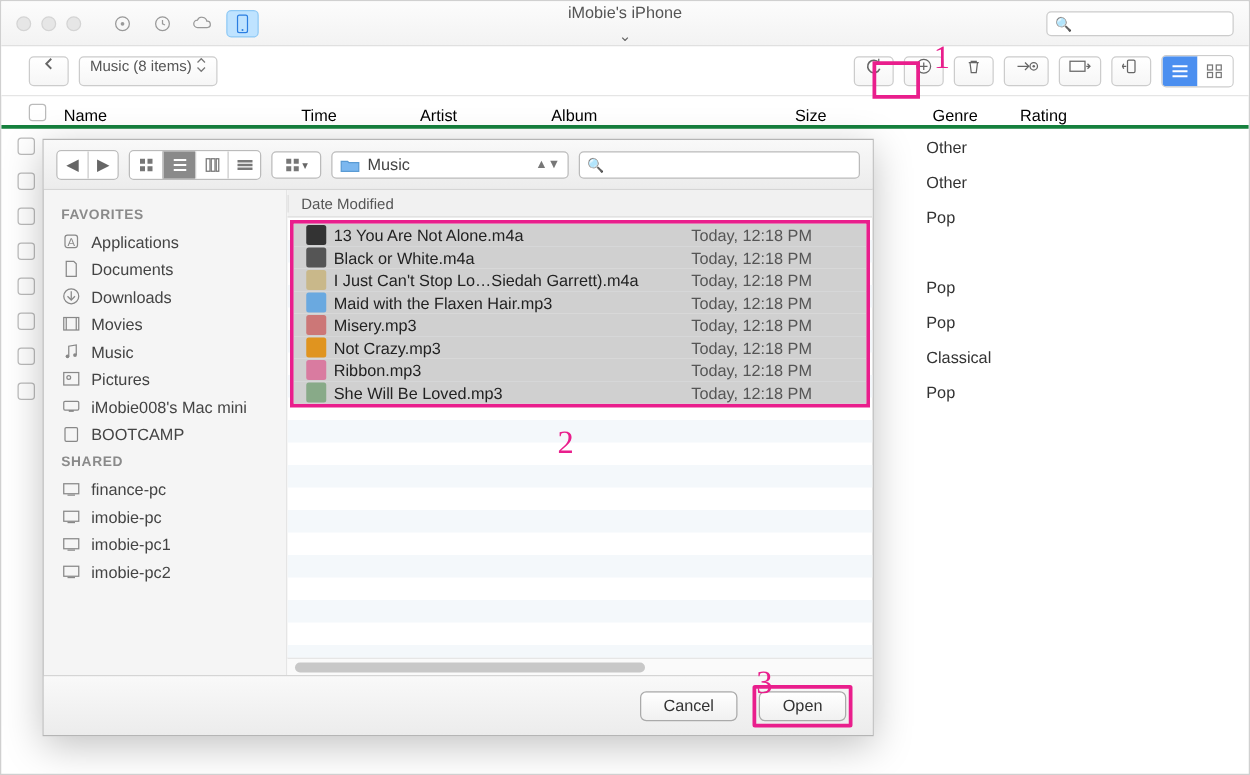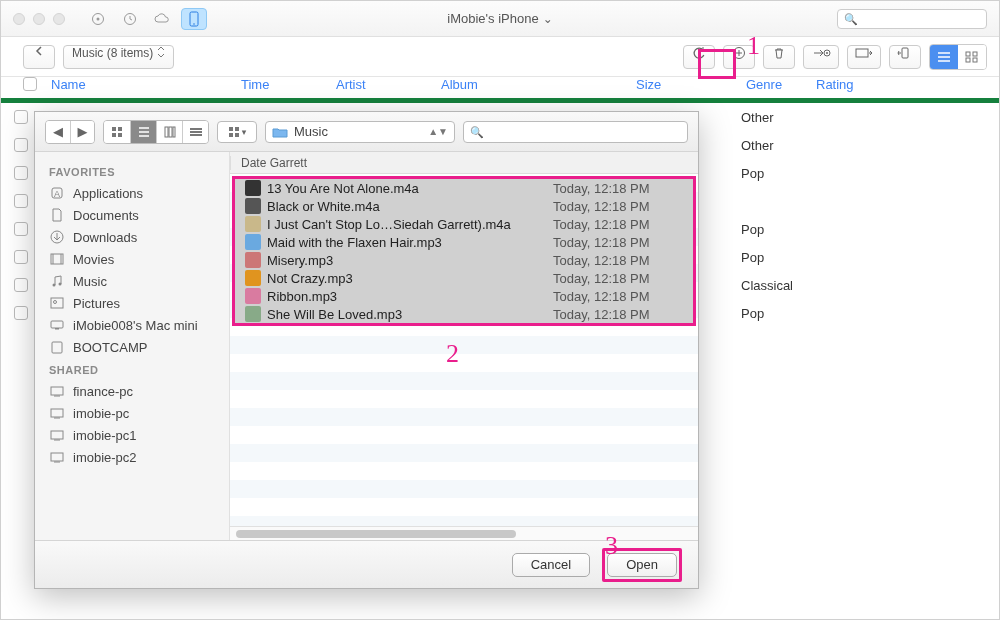--- a/index.html
+++ b/index.html
@@ -5,34 +5,34 @@
 * { box-sizing: border-box; margin: 0; padding: 0; font-family: -apple-system, "Helvetica Neue", Arial, sans-serif; }
 body { width: 1000px; height: 620px; background: #fff; font-size: 13px; color: #333; overflow: hidden; position: relative; border: 1px solid #d0d0d0; }
 
 
 .titlebar { height: 36px; background: linear-gradient(#fcfcfc,#f3f3f3); border-bottom: 1px solid #e0e0e0; display: flex; align-items: center; padding: 0 12px; position: relative; }
 .traffic { display: flex; gap: 8px; }
 .tdot { width: 12px; height: 12px; border-radius: 50%; background: #e6e6e6; border: 1px solid #d4d4d4; }
 .title-icons { display: flex; gap: 6px; margin-left: 20px; }
 .ticon { width: 26px; height: 22px; display:flex; align-items:center; justify-content:center; color:#888; border-radius:4px; }
 .ticon.active { background:#bfe3ff; color:#2a7de1; border:1px solid #8fc9f5; }
-.wintitle { position:absolute; left:50%; transform:translateX(-50%); color:#555; display:flex; align-items:center; gap:4px; }
+.wintitle { position:absolute; left:50%; transform:translateX(-50%); color:#555; display:flex; align-items:center; gap:4px;flex-direction:column; }
 .search-top { margin-left:auto; width:150px; height:20px; border:1px solid #ccc; border-radius:4px; background:#fff; display:flex; align-items:center; padding:0 6px; color:#aaa; }
 
 
 .toolbar { height: 40px; display:flex; align-items:center; padding:0 12px 0 22px; border-bottom:1px solid #e5e5e5; gap:8px; background:#fff; }
 .tbtn { height:24px; border:1px solid #ccc; border-radius:4px; background:linear-gradient(#fff,#f6f6f6); display:flex; padding:0 8px; color:#555; font-size:12px; gap:4px; }
 .tbtn.sq { width:32px; justify-content:center; padding:0; }
 .spacer { flex:1; }
 .viewseg { display:flex; border:1px solid #ccc; border-radius:4px; overflow:hidden; }
 .viewseg .seg { width:28px; height:24px; display:flex; align-items:center; justify-content:center; color:#666; background:#fff; }
 .viewseg .seg.active { background:#4b8ff0; color:#fff; }
 
 
-.colhead { height:26px; display:flex; align-items:flex-start; border-bottom:5px solid #15803d; color:#3b82f6; font-size:13px; }
+.colhead { height:26px; display:flex; align-items:flex-end; border-bottom:3px solid #15803d; color:#000000; font-size:13px; }
 .colhead .ch { padding-left:10px; }
 .ch.ck { width:40px; }
 .ch.name { width:190px; }
 .ch.time { width:95px; }
 .ch.artist { width:105px; }
 .ch.album { width:195px; }
 .ch.size { width:110px; }
 .ch.genre { width:70px; }
 .ch.rating { width:100px; }
 
@@ -440,21 +440,21 @@
                 <path d="M4 10h6" stroke="#888"></path>
               </svg>
             </span>
             <span>imobie-pc2</span>
           </div>
         </div>
     </div>
 
     <div class="filepane">
       <div class="fp-head">
-        <div class="fc dm">Date Garrett</div>
+        <div class="fc dm">Date Modified</div>
       </div>
       <div class="file-rows">
         <div class="stripes" id="stripes">
             <div class="stripe"></div>
             <div class="stripe odd"></div>
             <div class="stripe"></div>
             <div class="stripe odd"></div>
             <div class="stripe"></div>
             <div class="stripe odd"></div>
             <div class="stripe"></div>

